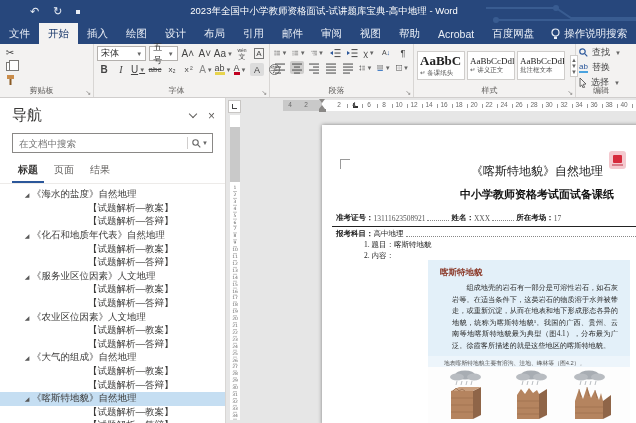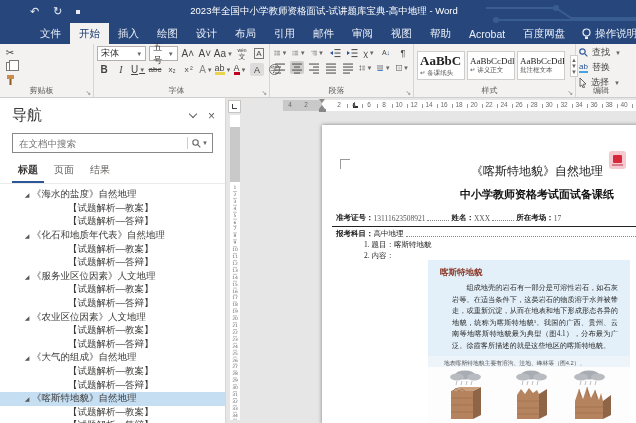--- a/index.html
+++ b/index.html
@@ -68,21 +68,21 @@
   .searchbox input{flex:1;border:0;outline:0;font-size:9.5px;padding:0 6px;color:#333;min-width:0;font-family:inherit;}
   .searchbox .sdiv{width:1px;height:12px;background:#d0cecd;}
   .searchbox .smag{padding:0 4px;display:flex;align-items:center;}
   .navtabs{display:flex;gap:4px;padding:2px 12px 0 12px;border-bottom:1px solid #edebe9;}
   .navtab{font-size:10px;color:#605e5c;padding:2px 6px 4px 6px;border-bottom:2px solid transparent;}
   .navtab.active{color:#3b3a39;font-weight:bold;border-bottom:2px solid #2b579a;}
   .navtree{flex:1;overflow:hidden;padding-top:4px;}
   .navrow{height:13.6px;display:flex;align-items:center;font-size:9.5px;color:#3b3a39;white-space:nowrap;}
   .navrow .tri{font-size:6px;color:#595959;width:10px;text-align:center;}
   .navrow.lvl1{padding-left:22px;}
-  .navrow.lvl2{padding-left:68px;}
+  .navrow.lvl2{padding-left:88px;}
   .navrow.sel{background:#c5def2;}
 
   
   .rulercol{width:17px;display:flex;flex-direction:column;align-items:center;background:#e6e6e6;}
   .tabsel{width:13px;height:13px;background:#fff;border:1px solid #c8c6c4;margin-top:2px;display:flex;align-items:center;justify-content:center;}
   .tabsel .L{width:5px;height:5px;border-left:1.5px solid #444;border-bottom:1.5px solid #444;}
   .vruler{margin-top:2px;}
 
   
   .canvas{flex:1;position:relative;display:flex;flex-direction:column;overflow:hidden;}
@@ -138,21 +138,21 @@
     </svg>
     <div class="qat">
       <span class="qicon">↶</span>
       <span class="qicon">↻</span>
       <span class="dot"></span>
     </div>
     <div class="wintitle">2023年全国中小学教师资格面试-试讲题库宝典-高中地理 - Word</div>
   </div>
 
   <div class="tabsrow">
-    <div id="tabs-container" style="display:flex;padding-left:31px;">
+    <div id="tabs-container" style="display:flex;">
         <div class="tab">文件</div>
         <div class="tab active">开始</div>
         <div class="tab">插入</div>
         <div class="tab">绘图</div>
         <div class="tab">设计</div>
         <div class="tab">布局</div>
         <div class="tab">引用</div>
         <div class="tab">邮件</div>
         <div class="tab">审阅</div>
         <div class="tab">视图</div>

